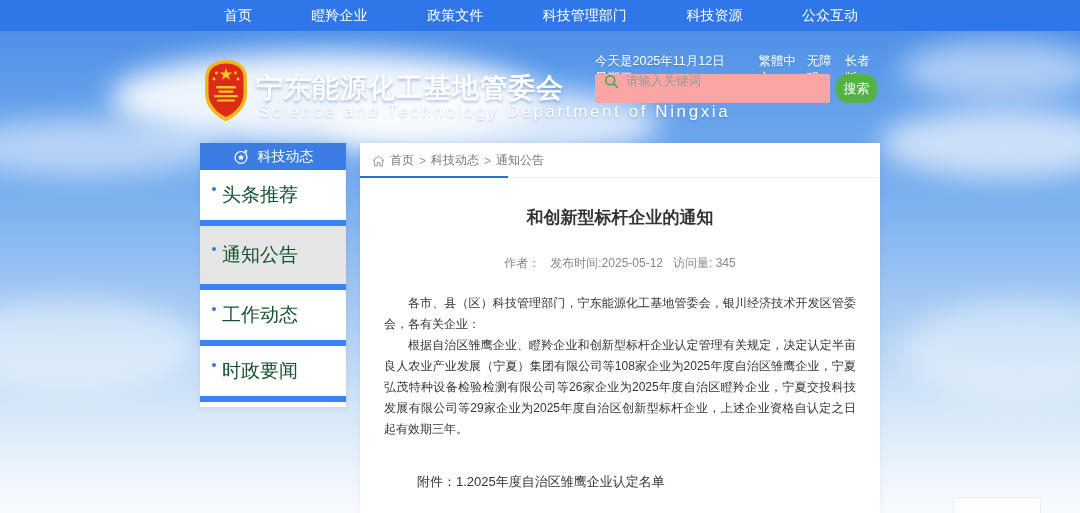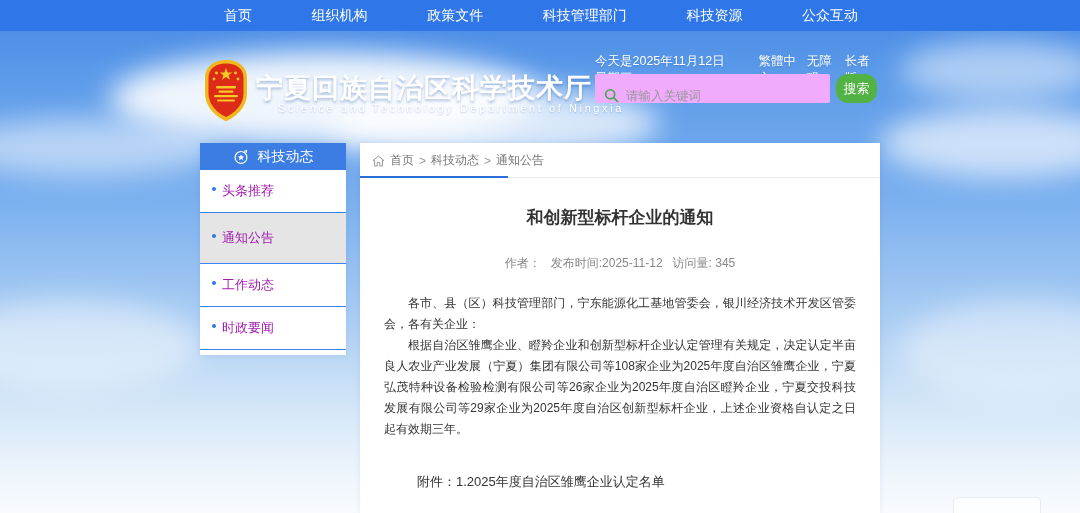--- a/index.html
+++ b/index.html
@@ -29,34 +29,33 @@
 
   
   .emblem { position:absolute; left:203px; top:59px; z-index:4; cursor:pointer; }
   .site-title {
     position:absolute; left:256px; top:70px; z-index:4;
     color:#fff; font-size:27px; font-weight:bold; letter-spacing:1px;
     text-shadow:0 2px 3px rgba(30,80,160,.35);
   }
   .site-subtitle {
     position:absolute; left:258px; top:102px; z-index:4;
-    color:#fff; font-size:11px; letter-spacing:2.6px;
+    color:#fff; font-size:17px; letter-spacing:2.6px;
     text-shadow:0 1px 2px rgba(30,80,160,.3);
-    margin-left:20px;
   }
   .top-toolbar {
     position:absolute; left:595px; top:53px; width:280px; z-index:4;
     display:flex; align-items:center; color:#fff; font-size:12.5px;
     text-shadow:0 1px 2px rgba(30,80,160,.3);
   }
   .top-toolbar .date { margin-right:18px; }
   .top-toolbar .tlink { margin-left:8px; cursor:pointer; }
   .searchbar { position:absolute; left:595px; top:74px; width:282px; height:29px; z-index:4; display:flex; }
   .search-box {
-    flex:1; background:#f0abfc; border-radius:2px; display:flex; align-items:flex-end;
+    flex:1; background:#fca5a5; border-radius:2px; display:flex; align-items:flex-start;
     padding-left:9px; height:29px;
   }
   .search-box input {
     border:none; outline:none; flex:1; font-size:12.5px; color:#555; margin-left:7px;
     font-family:inherit; background:transparent;
   }
   .search-box input::placeholder { color:#999; }
   .search-btn {
     width:41px; height:29px; margin-left:6px; background:#52b243; color:#fff;
     border:none; border-radius:12px; font-size:13px; cursor:pointer; font-family:inherit;
@@ -65,22 +64,22 @@
   
   .sidebar {
     position:absolute; left:200px; top:143px; width:146px; z-index:3;
     background:#fff; box-shadow:0 1px 6px rgba(50,90,160,.10); padding-bottom:5px;
   }
   .sidebar-head {
     height:27px; background:#3b7de2; color:#fff; font-size:14px;
     display:flex; align-items:center; justify-content:center; gap:9px;
   }
   .side-item {
-    position:relative; padding:12px 8px 12px 22px; font-size:13px; color:#a21caf;
-    border-bottom:1px solid #3b82f6; cursor:pointer;
+    position:relative; padding:12px 8px 12px 22px; font-size:19px; color:#14532d;
+    border-bottom:6px solid #3b82f6; cursor:pointer;
   }
   .side-item:first-of-type { margin-top:6px; }
   .side-item::before {
     content:""; position:absolute; left:12px; top:17px; width:4px; height:4px;
     border-radius:50%; background:#2f76e8;
   }
   .side-item.active { background:#e5e5e5; padding-top:16px; padding-bottom:16px; }
   .side-item.active::before { top:21px; }
 
   
@@ -123,21 +122,21 @@
 <div class="cloud c1"></div>
 <div class="cloud c2"></div>
 <div class="cloud c3"></div>
 <div class="cloud c4"></div>
 <div class="cloud c5"></div>
 <div class="cloud c6"></div>
 <div class="cloud c7"></div>
 
 <div class="topnav">
   <span class="nav-item">首页</span>
-  <span class="nav-item">组织机构</span>
+  <span class="nav-item">瞪羚企业</span>
   <span class="nav-item">政策文件</span>
   <span class="nav-item">科技管理部门</span>
   <span class="nav-item">科技资源</span>
   <span class="nav-item">公众互动</span>
 </div>
 
 <div class="emblem">
   <svg width="46" height="62" viewBox="0 0 46 62">
     <path d="M23 1 C10 1 2 8 2 19 v15 c0 13 9 21 15 25 l6 3.5 6-3.5 c6-4 15-12 15-25 V19 C44 8 36 1 23 1 Z" fill="#f0b81c"></path>
     <path d="M23 4.5 C12 4.5 5.5 10 5.5 19 v15 c0 11 7.5 18 13 21.5 l4.5 2.6 4.5-2.6 c5.5-3.5 13-10.5 13-21.5 V19 C40.5 10 34 4.5 23 4.5 Z" fill="#dd2b17"></path>
@@ -145,21 +144,21 @@
     <circle cx="13.5" cy="14" r="1.4" fill="#f7c826"></circle>
     <circle cx="32.5" cy="14" r="1.4" fill="#f7c826"></circle>
     <circle cx="11" cy="20" r="1.4" fill="#f7c826"></circle>
     <circle cx="35" cy="20" r="1.4" fill="#f7c826"></circle>
     <rect x="13" y="27" width="20" height="2.6" rx="1" fill="#f7c826"></rect>
     <rect x="15.5" y="31.5" width="15" height="2.2" rx="1" fill="#f7c826"></rect>
     <rect x="11" y="36" width="24" height="2.2" rx="1" fill="#f7c826"></rect>
     <rect x="14" y="40.5" width="18" height="2" rx="1" fill="#f7c826"></rect>
   </svg>
 </div>
-<div class="site-title">宁夏回族自治区科学技术厅</div>
+<div class="site-title">宁东能源化工基地管委会</div>
 <div class="site-subtitle">Science  and  Technology  Department  of  Ningxia</div>
 
 <div class="top-toolbar">
   <span class="date">今天是2025年11月12日 星期三</span>
   <span class="tlink">繁體中文</span>
   <span class="tlink">无障碍</span>
   <span class="tlink">长者版</span>
 </div>
 
 <div class="searchbar">
@@ -205,21 +204,21 @@
     <span class="sep">&gt;</span>
     <span class="crumb">通知公告</span>
   </div>
 
   <div class="article-title">
     <div>和创新型标杆企业的通知</div>
   </div>
 
   <div class="article-meta">
     <span>作者：</span>
-    <span>发布时间:2025-11-12</span>
+    <span>发布时间:2025-05-12</span>
     <span>访问量: 345</span>
   </div>
 
   <div class="article-body">
     <p>各市、县（区）科技管理部门，宁东能源化工基地管委会，银川经济技术开发区管委会，各有关企业：</p>
     <p>根据自治区雏鹰企业、瞪羚企业和创新型标杆企业认定管理有关规定，决定认定半亩良人农业产业发展（宁夏）集团有限公司等108家企业为2025年度自治区雏鹰企业，宁夏弘茂特种设备检验检测有限公司等26家企业为2025年度自治区瞪羚企业，宁夏交投科技发展有限公司等29家企业为2025年度自治区创新型标杆企业，上述企业资格自认定之日起有效期三年。</p>
   </div>
 
   <div class="attachments">
     <div>附件：</div>

